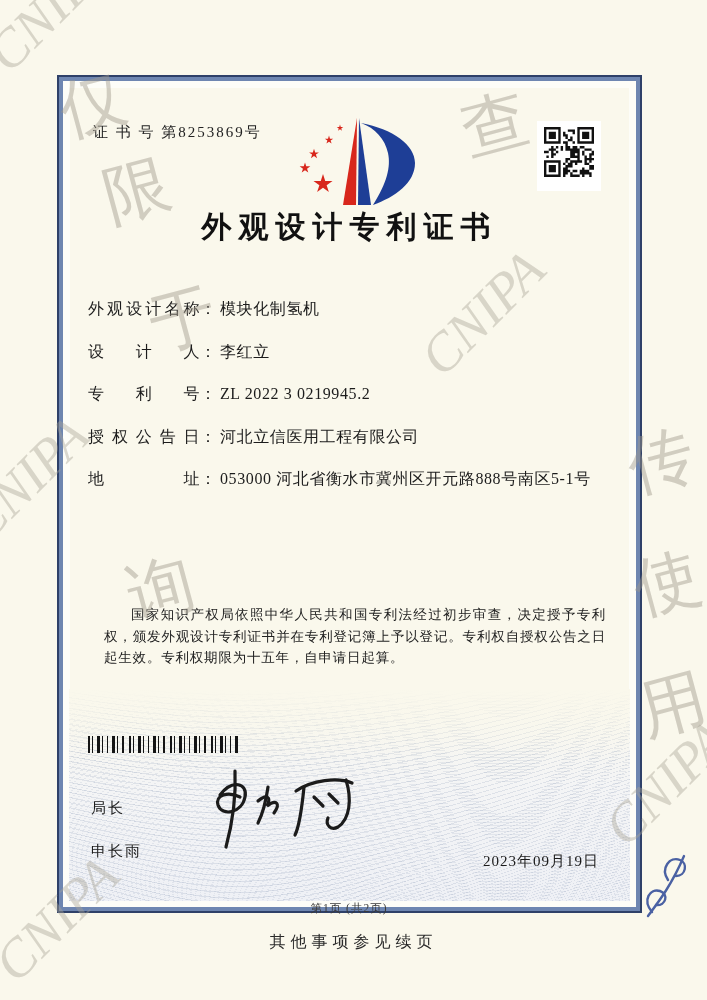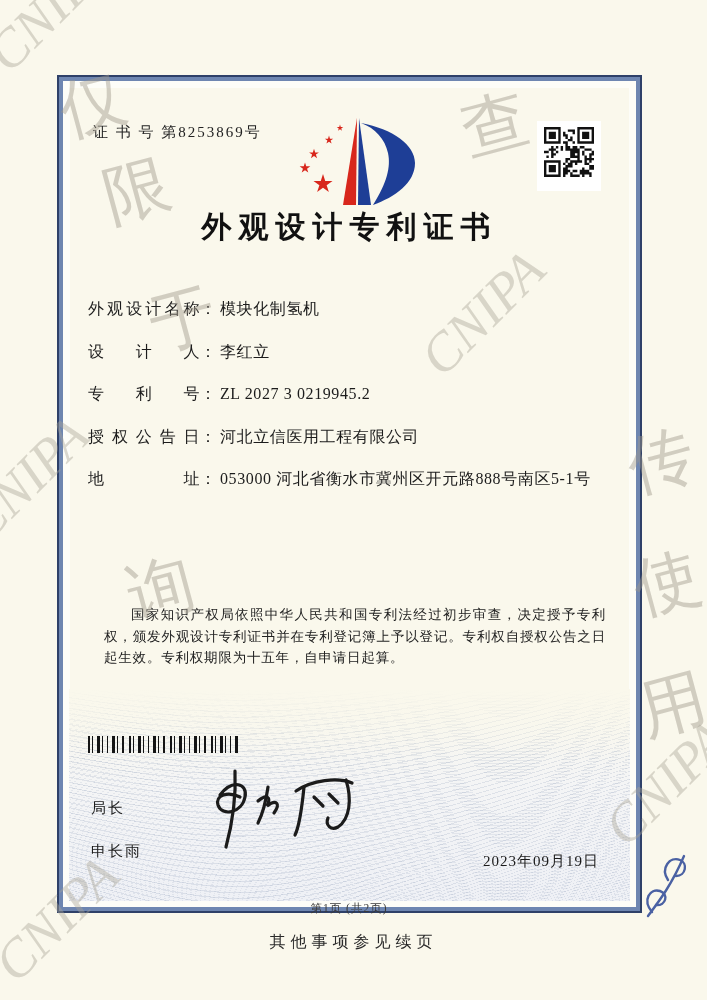--- a/index.html
+++ b/index.html
@@ -98,21 +98,21 @@
       <svg id="qr-svg" viewBox="0 0 21 21" xmlns="http://www.w3.org/2000/svg">
           <path d="M0,0h1v1h-1zM1,0h1v1h-1zM2,0h1v1h-1zM3,0h1v1h-1zM4,0h1v1h-1zM5,0h1v1h-1zM6,0h1v1h-1zM14,0h1v1h-1zM15,0h1v1h-1zM16,0h1v1h-1zM17,0h1v1h-1zM18,0h1v1h-1zM19,0h1v1h-1zM20,0h1v1h-1zM0,1h1v1h-1zM6,1h1v1h-1zM10,1h1v1h-1zM11,1h1v1h-1zM12,1h1v1h-1zM14,1h1v1h-1zM20,1h1v1h-1zM0,2h1v1h-1zM2,2h1v1h-1zM3,2h1v1h-1zM4,2h1v1h-1zM6,2h1v1h-1zM8,2h1v1h-1zM12,2h1v1h-1zM14,2h1v1h-1zM16,2h1v1h-1zM17,2h1v1h-1zM18,2h1v1h-1zM20,2h1v1h-1zM0,3h1v1h-1zM2,3h1v1h-1zM3,3h1v1h-1zM4,3h1v1h-1zM6,3h1v1h-1zM8,3h1v1h-1zM9,3h1v1h-1zM14,3h1v1h-1zM16,3h1v1h-1zM17,3h1v1h-1zM18,3h1v1h-1zM20,3h1v1h-1zM0,4h1v1h-1zM2,4h1v1h-1zM3,4h1v1h-1zM4,4h1v1h-1zM6,4h1v1h-1zM9,4h1v1h-1zM11,4h1v1h-1zM14,4h1v1h-1zM16,4h1v1h-1zM17,4h1v1h-1zM18,4h1v1h-1zM20,4h1v1h-1zM0,5h1v1h-1zM6,5h1v1h-1zM10,5h1v1h-1zM11,5h1v1h-1zM14,5h1v1h-1zM20,5h1v1h-1zM0,6h1v1h-1zM1,6h1v1h-1zM2,6h1v1h-1zM3,6h1v1h-1zM4,6h1v1h-1zM5,6h1v1h-1zM6,6h1v1h-1zM8,6h1v1h-1zM9,6h1v1h-1zM12,6h1v1h-1zM14,6h1v1h-1zM15,6h1v1h-1zM16,6h1v1h-1zM17,6h1v1h-1zM18,6h1v1h-1zM19,6h1v1h-1zM20,6h1v1h-1zM9,7h1v1h-1zM3,8h1v1h-1zM5,8h1v1h-1zM7,8h1v1h-1zM9,8h1v1h-1zM10,8h1v1h-1zM12,8h1v1h-1zM13,8h1v1h-1zM15,8h1v1h-1zM16,8h1v1h-1zM2,9h1v1h-1zM3,9h1v1h-1zM4,9h1v1h-1zM7,9h1v1h-1zM9,9h1v1h-1zM10,9h1v1h-1zM11,9h1v1h-1zM12,9h1v1h-1zM13,9h1v1h-1zM14,9h1v1h-1zM17,9h1v1h-1zM18,9h1v1h-1zM19,9h1v1h-1zM0,10h1v1h-1zM1,10h1v1h-1zM3,10h1v1h-1zM5,10h1v1h-1zM11,10h1v1h-1zM12,10h1v1h-1zM13,10h1v1h-1zM14,10h1v1h-1zM16,10h1v1h-1zM20,10h1v1h-1zM3,11h1v1h-1zM4,11h1v1h-1zM11,11h1v1h-1zM12,11h1v1h-1zM14,11h1v1h-1zM16,11h1v1h-1zM19,11h1v1h-1zM20,11h1v1h-1zM1,12h1v1h-1zM3,12h1v1h-1zM11,12h1v1h-1zM12,12h1v1h-1zM13,12h1v1h-1zM14,12h1v1h-1zM17,12h1v1h-1zM19,12h1v1h-1zM9,13h1v1h-1zM10,13h1v1h-1zM14,13h1v1h-1zM17,13h1v1h-1zM18,13h1v1h-1zM19,13h1v1h-1zM20,13h1v1h-1zM0,14h1v1h-1zM1,14h1v1h-1zM2,14h1v1h-1zM3,14h1v1h-1zM4,14h1v1h-1zM5,14h1v1h-1zM6,14h1v1h-1zM9,14h1v1h-1zM11,14h1v1h-1zM12,14h1v1h-1zM13,14h1v1h-1zM14,14h1v1h-1zM15,14h1v1h-1zM17,14h1v1h-1zM19,14h1v1h-1zM0,15h1v1h-1zM6,15h1v1h-1zM8,15h1v1h-1zM10,15h1v1h-1zM11,15h1v1h-1zM13,15h1v1h-1zM17,15h1v1h-1zM18,15h1v1h-1zM0,16h1v1h-1zM2,16h1v1h-1zM3,16h1v1h-1zM4,16h1v1h-1zM6,16h1v1h-1zM9,16h1v1h-1zM10,16h1v1h-1zM11,16h1v1h-1zM19,16h1v1h-1zM20,16h1v1h-1zM0,17h1v1h-1zM2,17h1v1h-1zM3,17h1v1h-1zM4,17h1v1h-1zM6,17h1v1h-1zM8,17h1v1h-1zM9,17h1v1h-1zM16,17h1v1h-1zM19,17h1v1h-1zM20,17h1v1h-1zM0,18h1v1h-1zM2,18h1v1h-1zM3,18h1v1h-1zM4,18h1v1h-1zM6,18h1v1h-1zM8,18h1v1h-1zM9,18h1v1h-1zM10,18h1v1h-1zM12,18h1v1h-1zM13,18h1v1h-1zM15,18h1v1h-1zM16,18h1v1h-1zM17,18h1v1h-1zM18,18h1v1h-1zM0,19h1v1h-1zM6,19h1v1h-1zM8,19h1v1h-1zM9,19h1v1h-1zM11,19h1v1h-1zM15,19h1v1h-1zM16,19h1v1h-1zM17,19h1v1h-1zM18,19h1v1h-1zM19,19h1v1h-1zM0,20h1v1h-1zM1,20h1v1h-1zM2,20h1v1h-1zM3,20h1v1h-1zM4,20h1v1h-1zM5,20h1v1h-1zM6,20h1v1h-1zM8,20h1v1h-1zM11,20h1v1h-1zM12,20h1v1h-1zM13,20h1v1h-1zM14,20h1v1h-1zM16,20h1v1h-1zM19,20h1v1h-1z" fill="#111"></path>
         </svg>
     </div>
 
     <div class="title">外观设计专利证书</div>
 
     <div class="fields">
         <div class="frow"><span class="flabel">外观设计名称</span><span class="fcolon">：</span><span class="fvalue">模块化制氢机</span></div>
         <div class="frow"><span class="flabel">设计人</span><span class="fcolon">：</span><span class="fvalue">李红立</span></div>
-        <div class="frow"><span class="flabel">专利号</span><span class="fcolon">：</span><span class="fvalue">ZL 2027 3 0219945.2</span></div>
+        <div class="frow"><span class="flabel">专利号</span><span class="fcolon">：</span><span class="fvalue">ZL 2022 3 0219945.2</span></div>
         <div class="frow"><span class="flabel">授权公告日</span><span class="fcolon">：</span><span class="fvalue">河北立信医用工程有限公司</span></div>
         <div class="frow"><span class="flabel">地址</span><span class="fcolon">：</span><span class="fvalue">053000 河北省衡水市冀州区开元路888号南区5-1号</span></div>
       </div>
 
     <div class="paras">
         <p>国家知识产权局依照中华人民共和国专利法经过初步审查，决定授予专利权，颁发外观设计专利证书并在专利登记簿上予以登记。专利权自授权公告之日起生效。专利权期限为十五年，自申请日起算。</p>
       </div>
 
     <div class="guilloche"></div>
 

